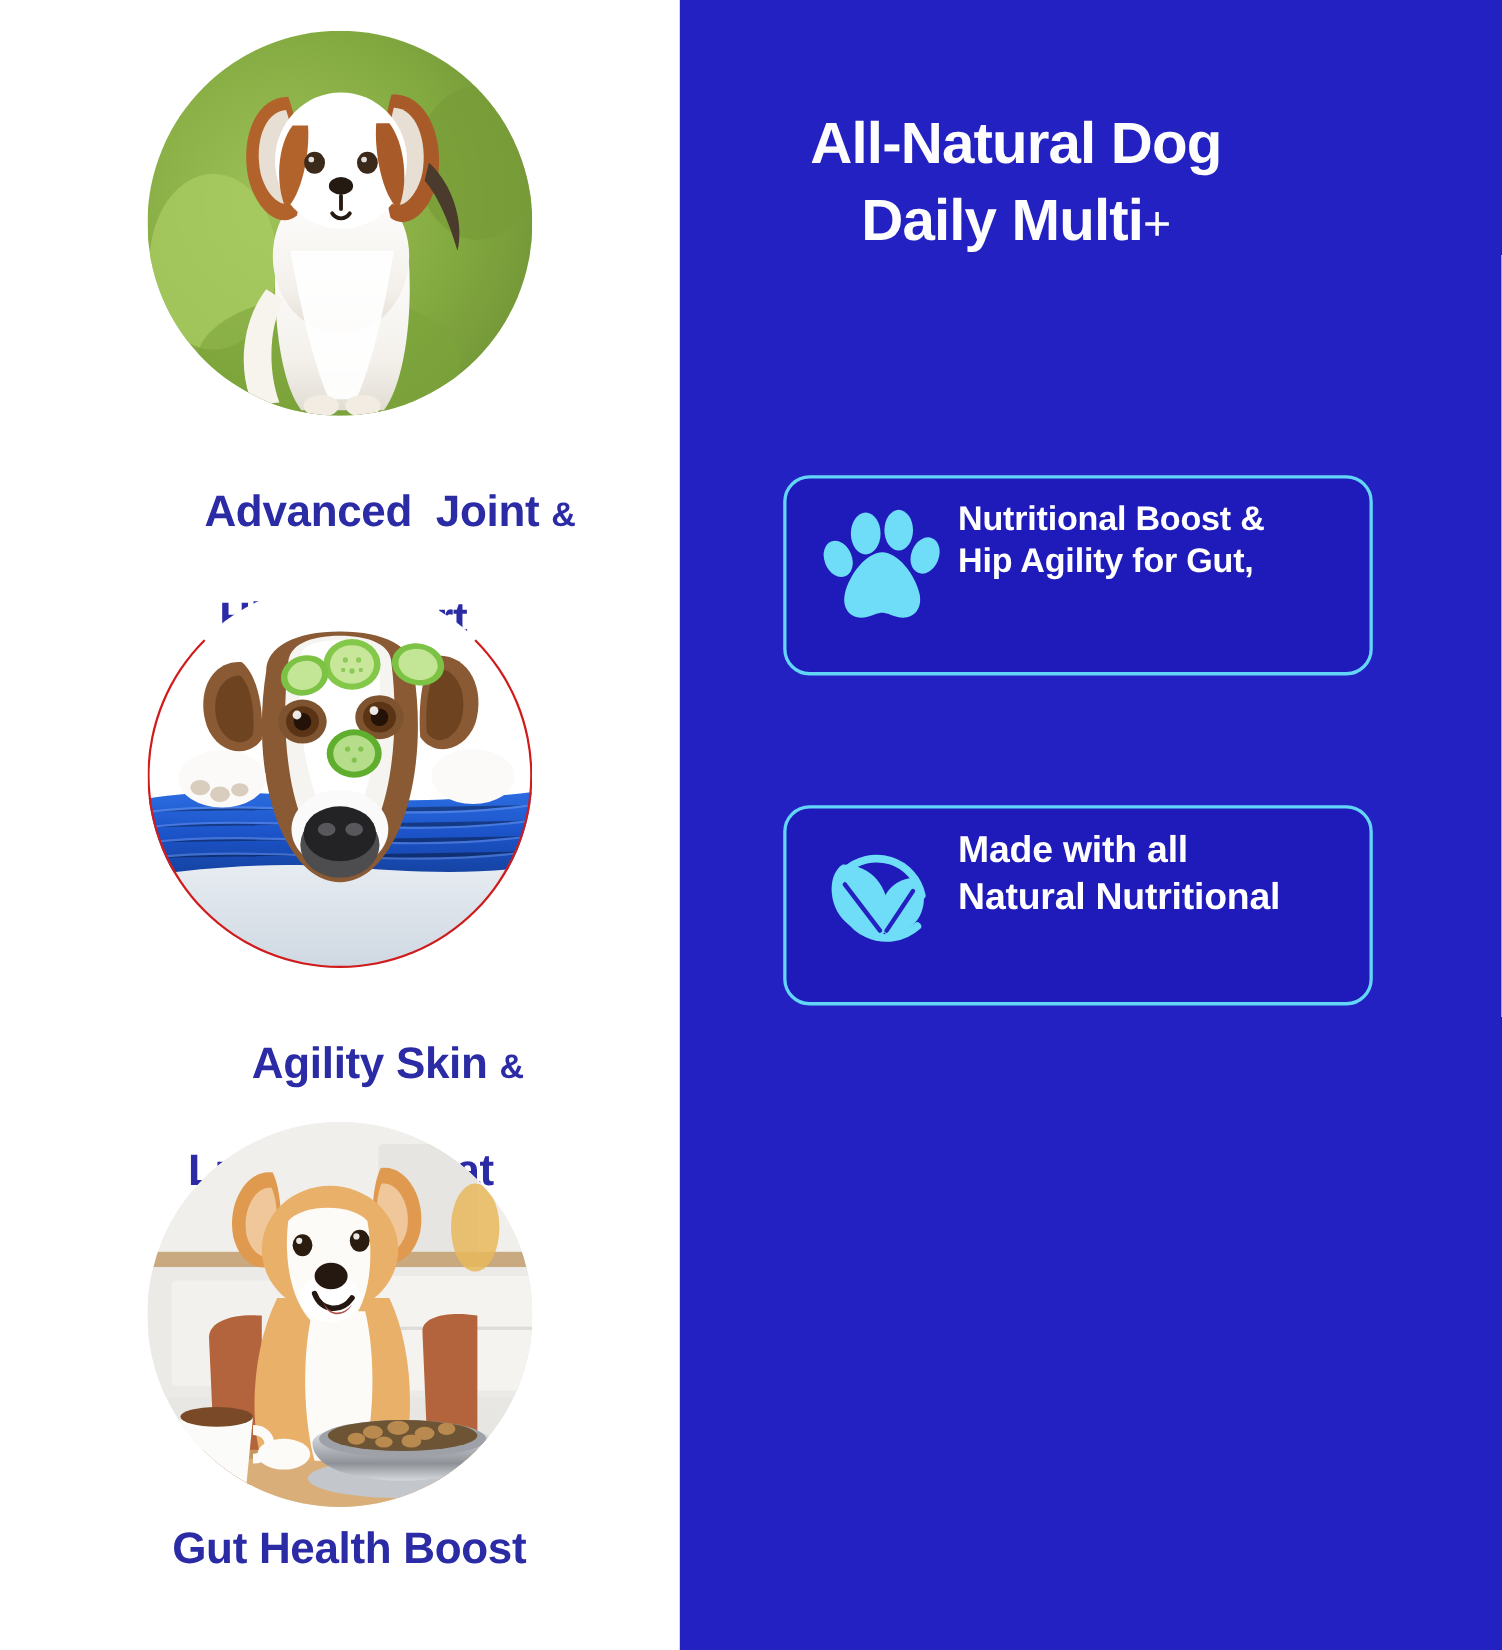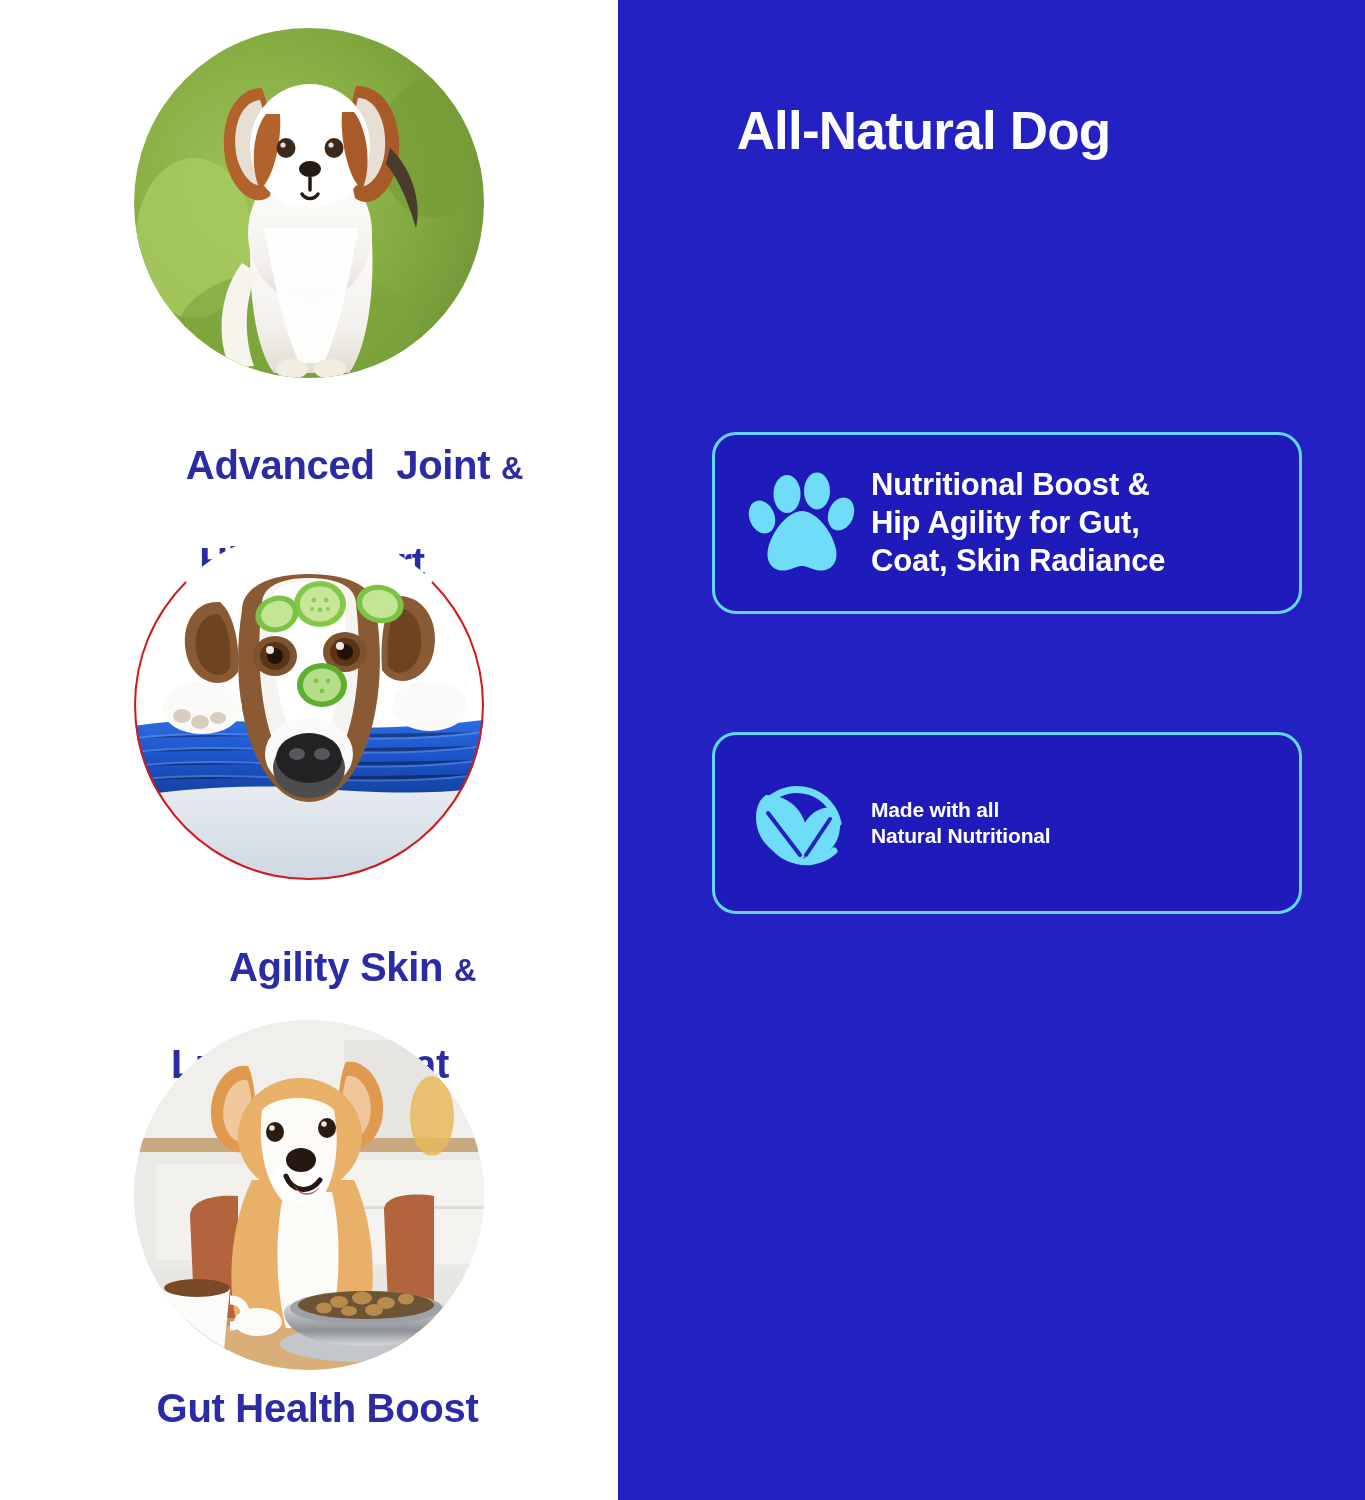--- a/index.html
+++ b/index.html
@@ -88,27 +88,26 @@
     line-height: 1.32;
     letter-spacing: -0.8px;
   }
   .headline .hl-line { display: block; }
   .plus { font-weight: 400; font-size: 44px; }
 
   
   .card {
     position: absolute;
     left: 712px;
-    width: 590px;
+    width: 536px;
     box-sizing: border-box;
     background: #1f1bba;
     border: 3px solid #63d6f7;
     border-radius: 24px;
     display: flex;
-    align-items: center;
     padding: 18px 22px 18px 26px;
   }
   .card-1 { top: 432px; height: 182px; }
   .card-2 { top: 732px; height: 182px; }
 
   .card-icon {
     flex: 0 0 auto;
     width: 122px; height: 122px;
     display: flex;
     align-items: center;
@@ -117,21 +116,21 @@
   .card-icon svg { display: block; }
 
   .card-text {
     color: #ffffff;
     font-size: 31px;
     font-weight: 700;
     line-height: 1.23;
     letter-spacing: -0.2px;
     margin-left: 8px;
   }
-  .card-2 .card-text { font-size: 21px; }
+  .card-2 .card-text { font-size: 34px; }
 
   
   .brand {
     position: absolute;
     left: 618px;
     top: 1012px;
     width: 747px;
     text-align: center;
     color: #6fdcf8;
   }
@@ -404,20 +403,23 @@
       <span class="cap-line">Gut Health Boost</span>
     </div>
   </div>
 
 </div>
 
 <div class="right-panel">
 
   <div class="headline">
     <span class="hl-line">All-Natural Dog</span>
+    <span class="hl-line">
+      <span>Daily Multi</span><span class="plus">+</span>
+    </span>
   </div>
 
   <div class="brand">
     <span class="brand-line-1">Healthy</span>
     <span class="brand-line-2">Animals</span>
     <span class="brand-line-3">4EVER</span>
   </div>
 
 </div>
 
@@ -429,21 +431,20 @@
         <ellipse cx="71" cy="24" rx="13" ry="18.5"></ellipse>
         <ellipse cx="16" cy="50" rx="12.5" ry="17" transform="rotate(-22 16 50)"></ellipse>
         <ellipse cx="95" cy="47" rx="12.5" ry="17" transform="rotate(22 95 47)"></ellipse>
         <path d="M56 44 C70 44 86 64 90 82 C93 97 83 106 70 103 C63 101 60 99 56 99 C52 99 49 101 42 103 C29 106 19 97 22 82 C26 64 42 44 56 44 Z"></path>
       </g>
     </svg>
   </div>
   <div class="card-text">
     <div>Nutritional Boost &amp;</div>
     <div>Hip Agility for Gut,</div>
-    <div>Coat, Skin Radiance</div>
   </div>
 </div>
 
 <div class="card card-2">
   <div class="card-icon">
     <svg width="112" height="112" viewBox="0 0 112 112" xmlns="http://www.w3.org/2000/svg">
       <g fill="none" stroke="#6fdcf8" stroke-width="7" stroke-linecap="round">
         <path d="M22 34 A42 42 0 0 1 92 56"></path>
         <path d="M18 52 A42 42 0 0 0 88 84"></path>
       </g>

